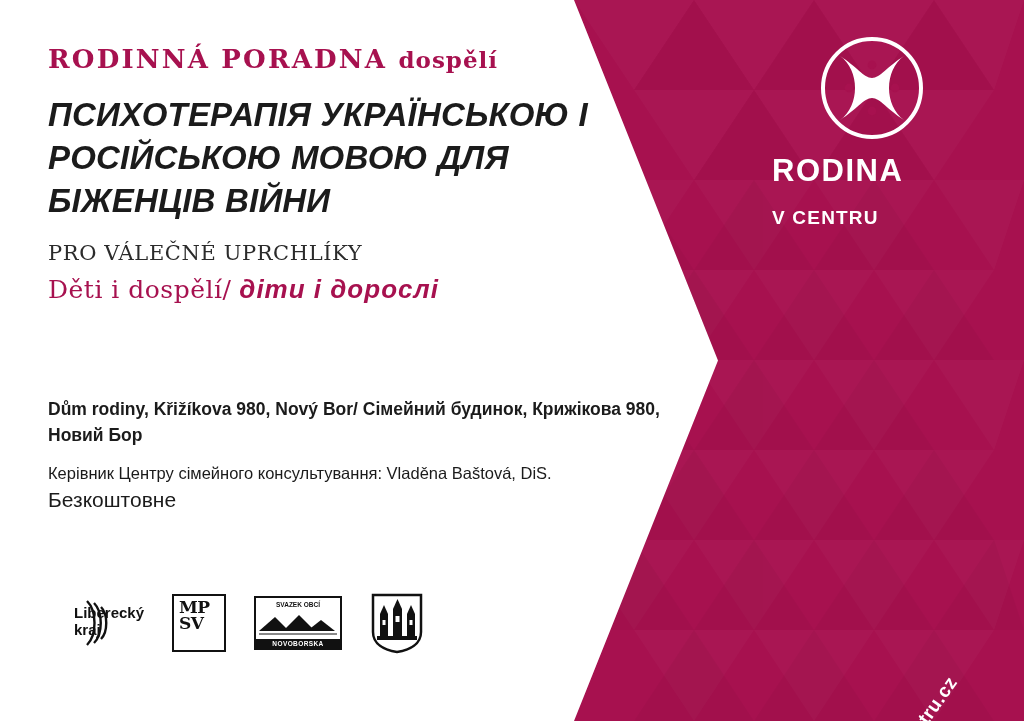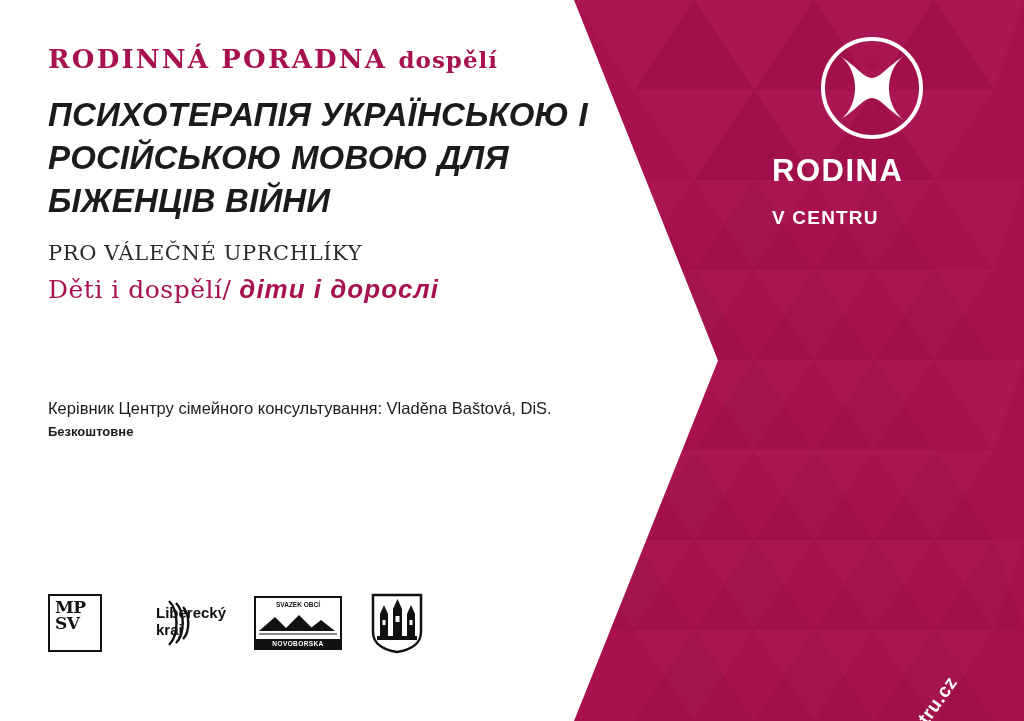--- a/index.html
+++ b/index.html
@@ -166,22 +166,22 @@
     line-height: 1.55;
     margin-bottom: 2px;
   }
   .email {
     font-size: 16.5px;
     font-style: italic;
     line-height: 1.55;
     margin-bottom: 16px;
   }
   .free {
-    font-size: 13px;
-    font-weight: bold;
+    font-size: 21px;
+    font-weight: normal;
   }
 
   
   .sponsors {
     position: absolute;
     left: 48px;
     top: 592px;
     display: flex;
     align-items: center;
     gap: 28px;
@@ -339,44 +339,45 @@
     </div>
     <div class="headline">ПСИХОТЕРАПІЯ УКРАЇНСЬКОЮ І РОСІЙСЬКОЮ МОВОЮ ДЛЯ БІЖЕНЦІВ ВІЙНИ</div>
     <div class="subhead">PRO VÁLEČNÉ UPRCHLÍKY</div>
     <div class="audience">
       <span class="cz">Děti i dospělí/</span>
       <span class="ua">діти і дорослі</span>
     </div>
   </div>
 
   <div class="details">
+    <div class="addr">Dům rodiny, Křižíkova 980, Nový Bor/ Сімейний будинок, Крижікова 980, Новий Бор</div>
     <div class="contact">Керівник Центру сімейного консультування: Vladěna Baštová, DiS.</div>
     <div class="free">Безкоштовне</div>
   </div>
 
   <div class="sponsors">
-
-    <div class="spon">
-      <div class="spon-mpsv">
-        <div>MP</div>
-        <div>SV</div>
-      </div>
-    </div>
 
     <div class="spon spon-lk">
       <svg width="26" height="48" viewBox="0 0 26 48" aria-hidden="true">
         <g stroke="#111" stroke-width="2.4" fill="none">
           <path d="M4 2 C 14 12, 14 36, 4 46"></path>
           <path d="M11 4 C 20 13, 20 35, 11 44"></path>
           <path d="M18 8 C 25 15, 25 33, 18 40"></path>
         </g>
       </svg>
       <div class="txt">
         <div>Liberecký</div>
         <div>kraj</div>
+      </div>
+    </div>
+
+    <div class="spon">
+      <div class="spon-mpsv">
+        <div>MP</div>
+        <div>SV</div>
       </div>
     </div>
 
     <div class="spon">
       <div class="spon-box">
         <div>SVAZEK OBCÍ</div>
         <svg width="78" height="28" viewBox="0 0 78 28" style="display:block;margin:1px auto 0 auto;" aria-hidden="true">
           <rect x="0" y="0" width="78" height="28" fill="#ffffff"></rect>
           <path d="M0 22 L16 8 L30 22 Z" fill="#111"></path>
           <path d="M24 22 L40 6 L56 22 Z" fill="#111"></path>

